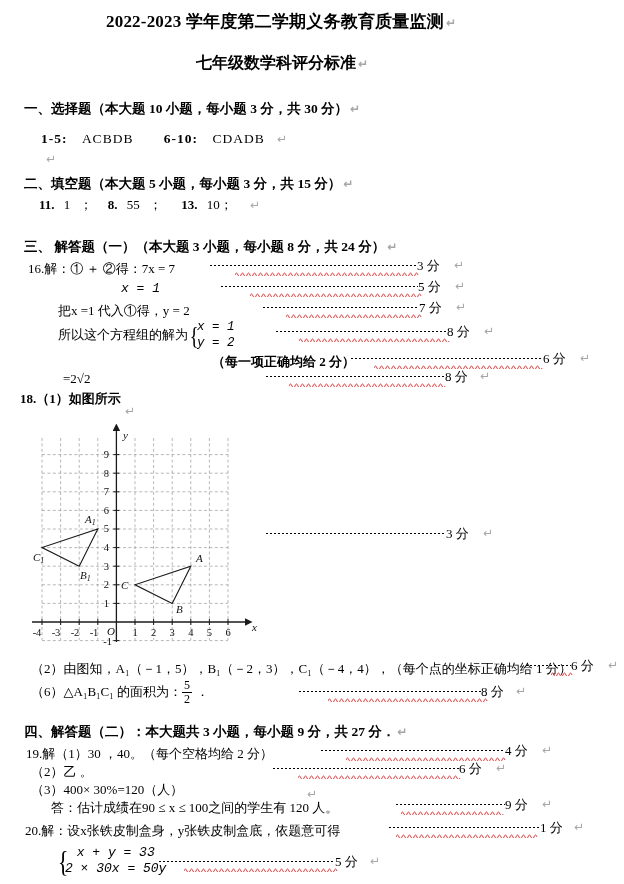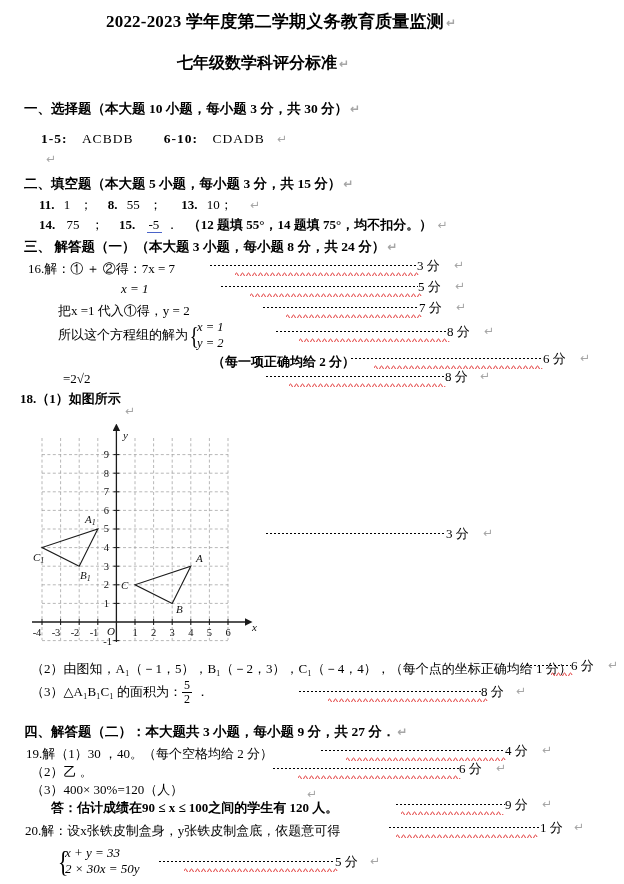--- a/index.html
+++ b/index.html
@@ -24,30 +24,31 @@
   
   .abs { position: absolute; white-space: nowrap; }
   .title {
     font-weight: bold;
     font-size: 17px;
     letter-spacing: 0.2px;
   }
   .subtitle {
     font-weight: bold;
     font-size: 16px;
+    margin-left: 19px;
   }
   .sec-head {
     font-weight: bold;
     font-size: 13.5px;
   }
   .body-txt {
     font-size: 13px;
   }
   .bold { font-weight: bold; }
-  .serif-it { font-style: italic; font-family: Liberation Serif, serif; }
+  .serif-it { font-style: italic; font-family: Liberation Mono, monospace; text-align: center; }
   .pilcrow {
     color: #a6a6a6;
     font-size: 12px;
     font-family: "DejaVu Sans", sans-serif;
     padding-left: 2px;
   }
   
   .choice-letters { font-size: 13.5px; letter-spacing: 1px; }
 
   
@@ -154,30 +155,20 @@
     <span style="padding-left:6px;">1</span>
     <span style="padding-left:6px;">；</span>
     <span class="bold" style="padding-left:12px;">8.</span>
     <span style="padding-left:6px;">55</span>
     <span style="padding-left:6px;">；</span>
     <span class="bold" style="padding-left:16px;">13.</span>
     <span style="padding-left:6px;">10；</span>
     <span class="pilcrow" style="padding-left:14px;">↵</span>
   </div>
 
-  <div class="abs body-txt" style="left:39px; top:216px;">
-    <span class="bold">14.</span>
-    <span style="padding-left:8px;">75</span>
-    <span style="padding-left:8px;">；</span>
-    <span class="bold" style="padding-left:12px;">15.</span>
-    <span class="uline" style="margin-left:8px;">-5</span>
-    <span>．</span>
-    <span class="bold" style="padding-left:6px;">（12 题填 55°，14 题填 75°，均不扣分。）</span>
-    <span class="pilcrow">↵</span>
-  </div>
 
   <div class="abs sec-head" style="left:24px; top:238px;">
     <span>三、  解答题（一）（本大题 3 小题，每小题 8 分，共 24 分）</span><span class="pilcrow">↵</span>
   </div>
 
   <div class="abs body-txt" style="left:28px; top:260px;">
     <span>16.解：</span><span>①  ＋ ②得：7x = 7</span>
   </div>
 
   <div class="leader-wrap" style="left:209px; top:260px; width:260px;">
@@ -403,21 +394,21 @@
       <span class="pilcrow" style="position:absolute; left:81px; top:-2px;">↵</span>
     </span>
     <span class="sq" style="left:26px; top:11px; width:22px;">
       <svg width="22" height="5" viewBox="0 0 22 5" preserveAspectRatio="none">
         <path d="M0 4 Q1.5 0 3 4 T6 4 T9 4 T12 4 T15 4 T18 4 T21 4" fill="none" stroke="#e23a3a" stroke-width="1"></path>
       </svg>
     </span>
   </div>
 
   <div class="abs body-txt" style="left:31px; top:680px;">
-    <span>（3）△A₁B₁C₁ 的面积为：</span><span class="frac">
+    <span>（6）△A₁B₁C₁ 的面积为：</span><span class="frac">
       <span class="num">5</span>
       <span class="den">2</span>
     </span><span style="padding-left:4px;">．</span>
   </div>
 
   <div class="leader-wrap" style="left:298px; top:686px; width:240px;">
     <span class="leader">
       <span class="dots" style="left:0; width:183px;"></span>
       <span class="score" style="left:183px;">8 分</span>
       <span class="pilcrow" style="position:absolute; left:216px; top:-2px;">↵</span>
@@ -459,21 +450,21 @@
     <span class="sq" style="left:26px; top:11px; width:164px;">
       <svg width="164" height="5" viewBox="0 0 164 5" preserveAspectRatio="none">
         <path d="M0 4 Q1.5 0 3 4 T6 4 T9 4 T12 4 T15 4 T18 4 T21 4 T24 4 T27 4 T30 4 T33 4 T36 4 T39 4 T42 4 T45 4 T48 4 T51 4 T54 4 T57 4 T60 4 T63 4 T66 4 T69 4 T72 4 T75 4 T78 4 T81 4 T84 4 T87 4 T90 4 T93 4 T96 4 T99 4 T102 4 T105 4 T108 4 T111 4 T114 4 T117 4 T120 4 T123 4 T126 4 T129 4 T132 4 T135 4 T138 4 T141 4 T144 4 T147 4 T150 4 T153 4 T156 4 T159 4 T162 4" fill="none" stroke="#e23a3a" stroke-width="1"></path>
       </svg>
     </span>
   </div>
 
   <div class="abs body-txt" style="left:31px; top:781px;">（3）400× 30%=120（人）</div>
   <div class="abs pilcrow" style="left:305px; top:787px;">↵</div>
 
-  <div class="abs body-txt" style="left:51px; top:799px;font-weight:bold;">答：估计成绩在90 ≤ x ≤ 100之间的学生有 120 人。</div>
+  <div class="abs body-txt" style="left:51px; top:799px;">答：估计成绩在90 ≤ x ≤ 100之间的学生有 120 人。</div>
 
   <div class="leader-wrap" style="left:395px; top:799px; width:220px;">
     <span class="leader">
       <span class="dots" style="left:0; width:110px;"></span>
       <span class="score" style="left:110px;">9 分</span>
       <span class="pilcrow" style="position:absolute; left:145px; top:-2px;">↵</span>
     </span>
     <span class="sq" style="left:6px; top:11px; width:104px;">
       <svg width="104" height="5" viewBox="0 0 104 5" preserveAspectRatio="none">
         <path d="M0 4 Q1.5 0 3 4 T6 4 T9 4 T12 4 T15 4 T18 4 T21 4 T24 4 T27 4 T30 4 T33 4 T36 4 T39 4 T42 4 T45 4 T48 4 T51 4 T54 4 T57 4 T60 4 T63 4 T66 4 T69 4 T72 4 T75 4 T78 4 T81 4 T84 4 T87 4 T90 4 T93 4 T96 4 T99 4 T102 4" fill="none" stroke="#e23a3a" stroke-width="1"></path>

